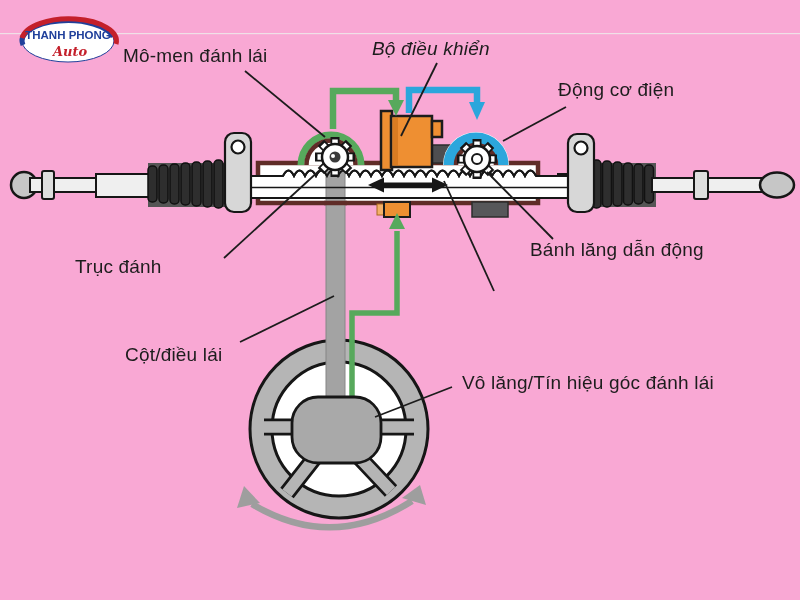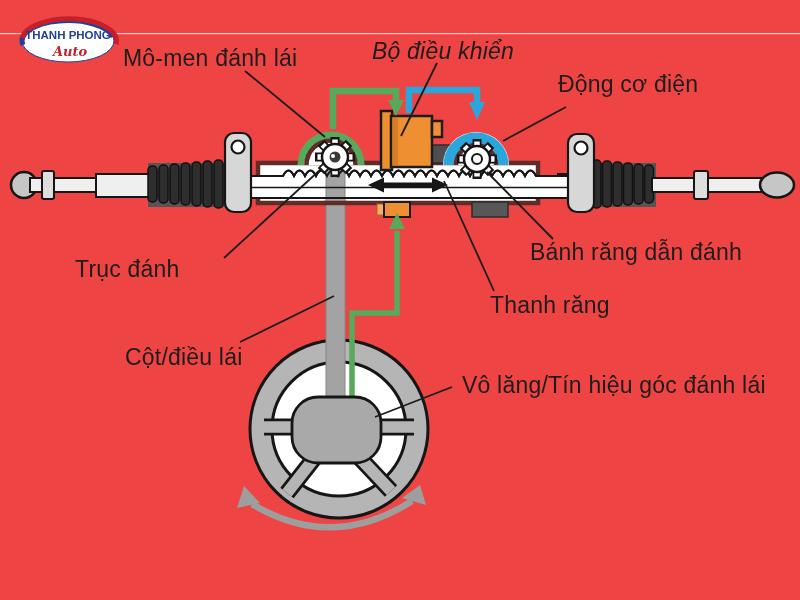--- a/index.html
+++ b/index.html
@@ -1,22 +1,22 @@
 <!DOCTYPE html>
 <html><head>
 <meta charset="utf-8">
 <style>
   html,body{margin:0;padding:0;background:#fff;}
   .canvas{
-    position:relative;width:800px;height:600px;background:#ef4444;overflow:hidden;
+    position:relative;width:800px;height:600px;background:#f9a8d4;overflow:hidden;
     font-family:"Liberation Sans",sans-serif;
   }
   .diagram-svg{position:absolute;left:0;top:0;}
   .lbl{
-    position:absolute;font-size:23px;line-height:1.15;color:#1d1d1d;
+    position:absolute;font-size:19px;line-height:1.15;color:#1d1d1d;
     white-space:nowrap;letter-spacing:.2px;
   }
   .logo-wrap{position:absolute;left:12px;top:10px;width:112px;height:60px;}
 </style>
 </head>
 <body>
 
 <div class="canvas">
 
   <svg class="diagram-svg" width="800" height="600" viewBox="0 0 800 600">
@@ -178,20 +178,19 @@
       <ellipse cx="56" cy="31" rx="46" ry="21" fill="#ffffff" stroke="#20409b" stroke-width="1"></ellipse>
       <path d="M11 35 A45 20 0 0 1 101 27" fill="none" stroke="#20409b" stroke-width="5"></path>
       <path d="M104 34 A47 22 0 0 0 10 28" fill="none" stroke="#c4202b" stroke-width="5"></path>
       <text x="56" y="29" text-anchor="middle" font-family="Liberation Sans, sans-serif" font-size="11.5" font-weight="bold" fill="#20409b">THANH PHONG</text>
       <text x="58" y="46" text-anchor="middle" font-family="DejaVu Serif, serif" font-style="italic" font-weight="bold" font-size="13" fill="#c4202b">Auto</text>
     </svg>
   </div>
 
   <div class="lbl" style="left:123px;top:45px;">Mô-men đánh lái</div>
   <div class="lbl" style="left:372px;top:38px;font-style:italic;">Bộ điều khiển</div>
-  <div class="lbl" style="left:558px;top:71px;text-align:center;">Động cơ điện</div>
+  <div class="lbl" style="left:558px;top:79px;text-align:center;">Động cơ điện</div>
   <div class="lbl" style="left:75px;top:256px;">Trục đánh</div>
-  <div class="lbl" style="left:530px;top:239px;">Bánh răng dẫn đánh</div>
-  <div class="lbl" style="left:490px;top:292px;">Thanh răng</div>
+  <div class="lbl" style="left:530px;top:239px;">Bánh lăng dẫn động</div>
   <div class="lbl" style="left:125px;top:344px;">Cột/điều lái</div>
   <div class="lbl" style="left:462px;top:372px;text-align:right;">Vô lăng/Tín hiệu góc đánh lái</div>
 
 </div>
 
 </body></html>

